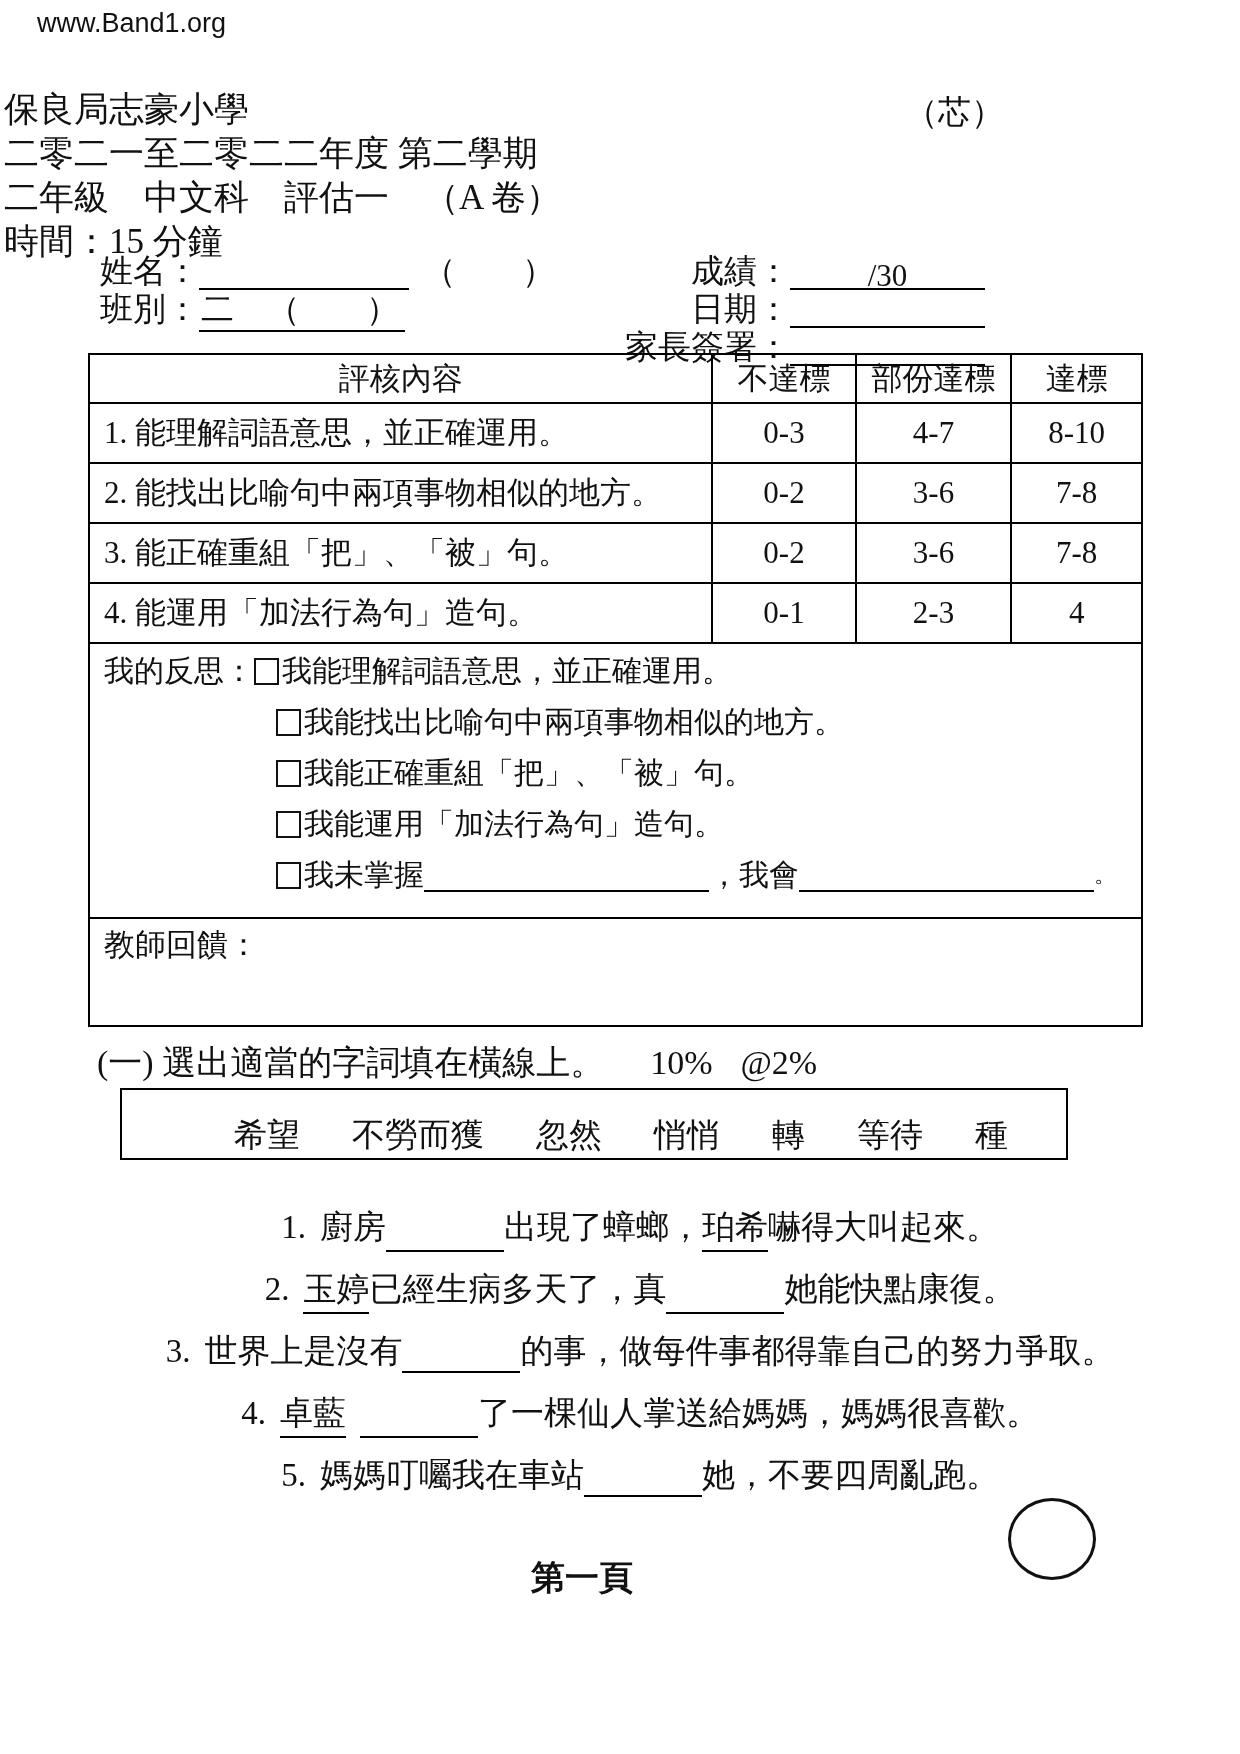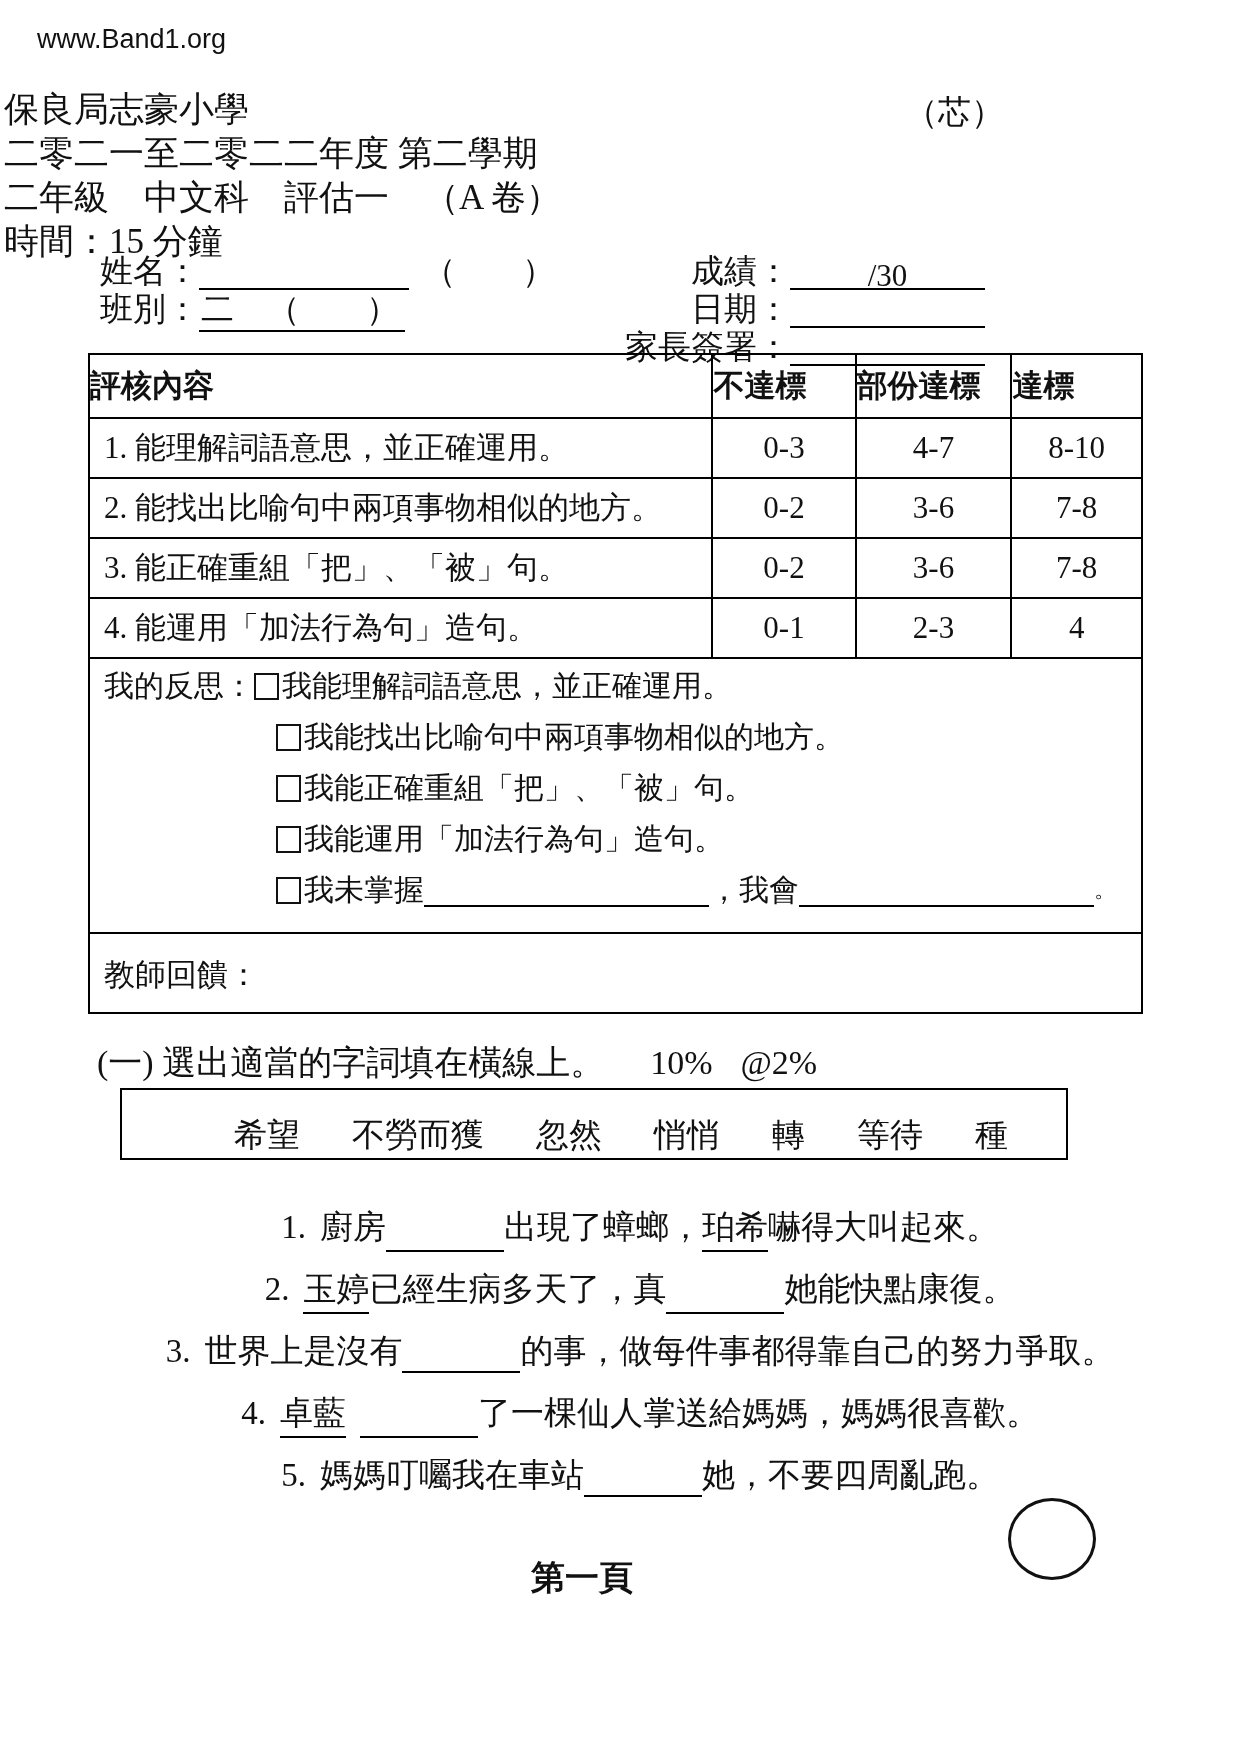--- a/index.html
+++ b/index.html
@@ -4,21 +4,21 @@
 <style>
   * { margin:0; padding:0; box-sizing:border-box; }
   body { background:#888; }
   .page {
     position:relative; width:1240px; height:1754px; margin:0 auto;
     background:#ffffff; color:#111;
     font-family:"Liberation Serif","DejaVu Serif",serif;
     overflow:hidden;
   }
   .watermark {
-    position:absolute; left:37px; top:24px;
+    position:absolute; left:37px; top:8px;
     font-family:"Liberation Sans","DejaVu Sans",sans-serif;
     font-size:27px; color:#111;
   }
   
   .title-block { position:absolute; left:4px; top:88px; width:1140px; text-align:left; }
   .t-line { font-size:35px; line-height:44px; }
   .corner-mark { position:absolute; left:905px; top:90px; font-size:33px; }
   
   .info-left { position:absolute; left:100px; top:252px; }
   .info-right { position:absolute; left:560px; top:252px; width:425px; }
@@ -29,32 +29,32 @@
   .score-blank { width:195px; text-align:center; font-size:31px; }
   .date-blank { width:195px; }
   .sign-blank { width:195px; }
   .ul-group { display:inline-block; border-bottom:2px solid #000; padding:0 6px 2px 2px; }
   
   table.rubric {
     position:absolute; left:88px; top:353px; width:1055px;
     border-collapse:collapse; font-size:31px;
   }
   table.rubric th, table.rubric td { border:2px solid #000; }
-  table.rubric th { font-weight:bold; height:64px; text-align:left; }
+  table.rubric th { font-weight:normal; height:49px; text-align:center; }
   td.content { height:60px; padding-left:14px; text-align:left; }
   td.num { text-align:center; }
   col.c1 { width:59.2%; } col.c2 { width:13.6%; } col.c3 { width:14.8%; } col.c4 { width:12.4%; }
   td.reflection-cell { height:257px; padding:10px 10px 8px 14px; vertical-align:top; font-size:30px; }
   .refl-line { line-height:34px; margin-bottom:17px; white-space:nowrap; }
   .refl-line.indent { margin-left:172px; }
   .checkbox { display:inline-block; width:25px; height:27px; border:2px solid #111; vertical-align:-4px; margin-right:3px; background:#fff; }
   .refl-blank1 { width:285px; }
   .refl-blank2 { width:295px; }
   .period-small { font-size:22px; vertical-align:top; }
-  td.teacher-cell { height:80px; padding:20px 0 0 14px; vertical-align:top; border-top-width:3px; }
+  td.teacher-cell { height:108px; padding:5px 0 0 14px; vertical-align:top; border-top-width:3px; }
   
   .section-heading { position:absolute; left:97px; top:1040px; font-size:34px; }
   .section-heading .marks1 { margin-left:46px; }
   .section-heading .marks2 { margin-left:28px; }
   .word-bank {
     position:absolute; left:120px; top:1088px; width:948px; height:72px;
     border:2px solid #000; display:flex; align-items:flex-end;
     padding-left:112px; gap:52px; font-size:33px; white-space:nowrap;
   }
   .questions { position:absolute; left:100px; top:1205px; width:1080px; font-size:33px;text-align:center; }

